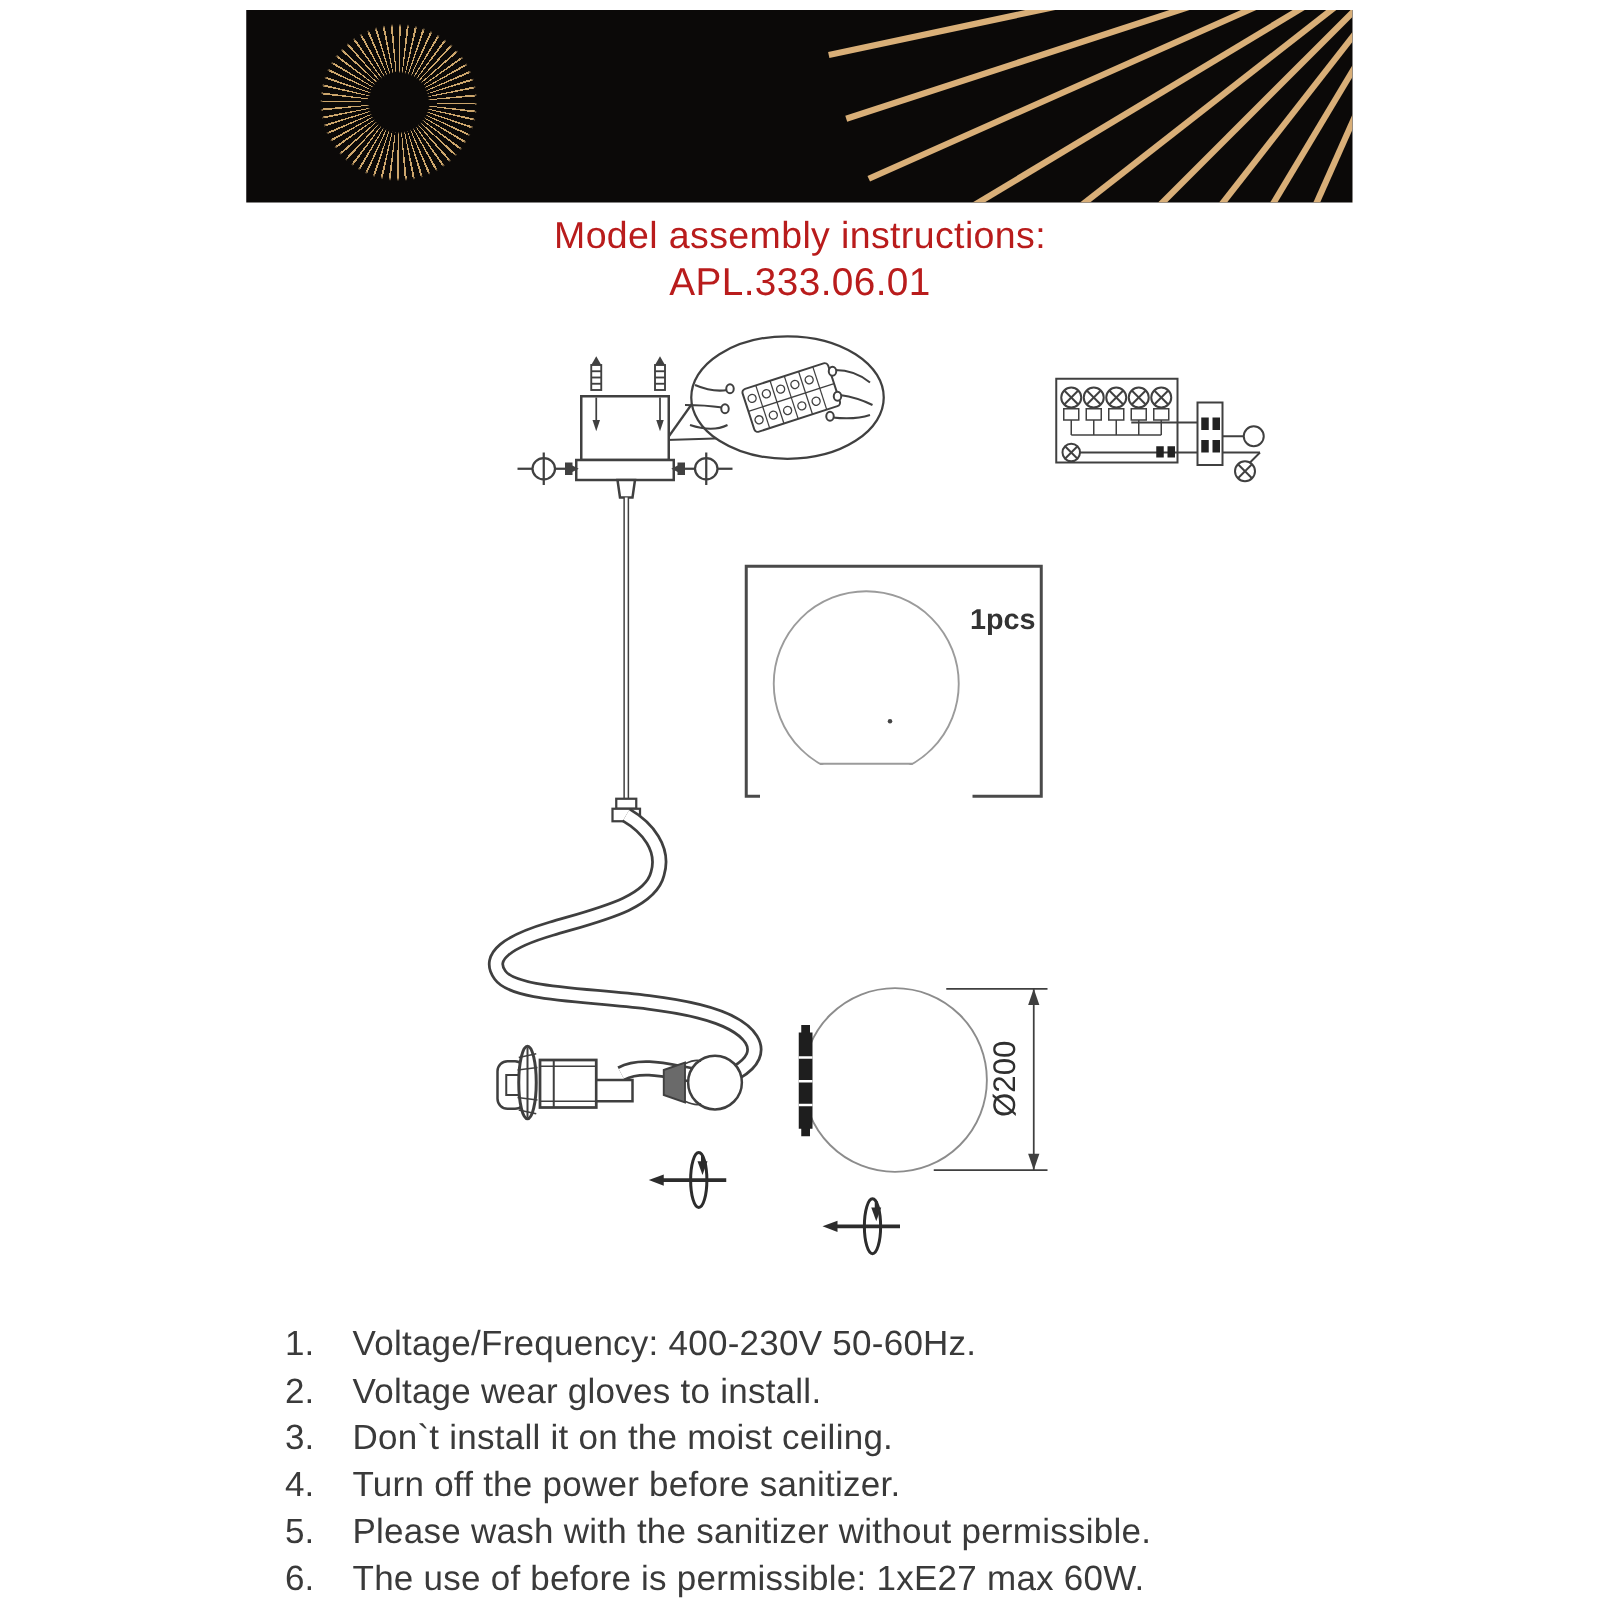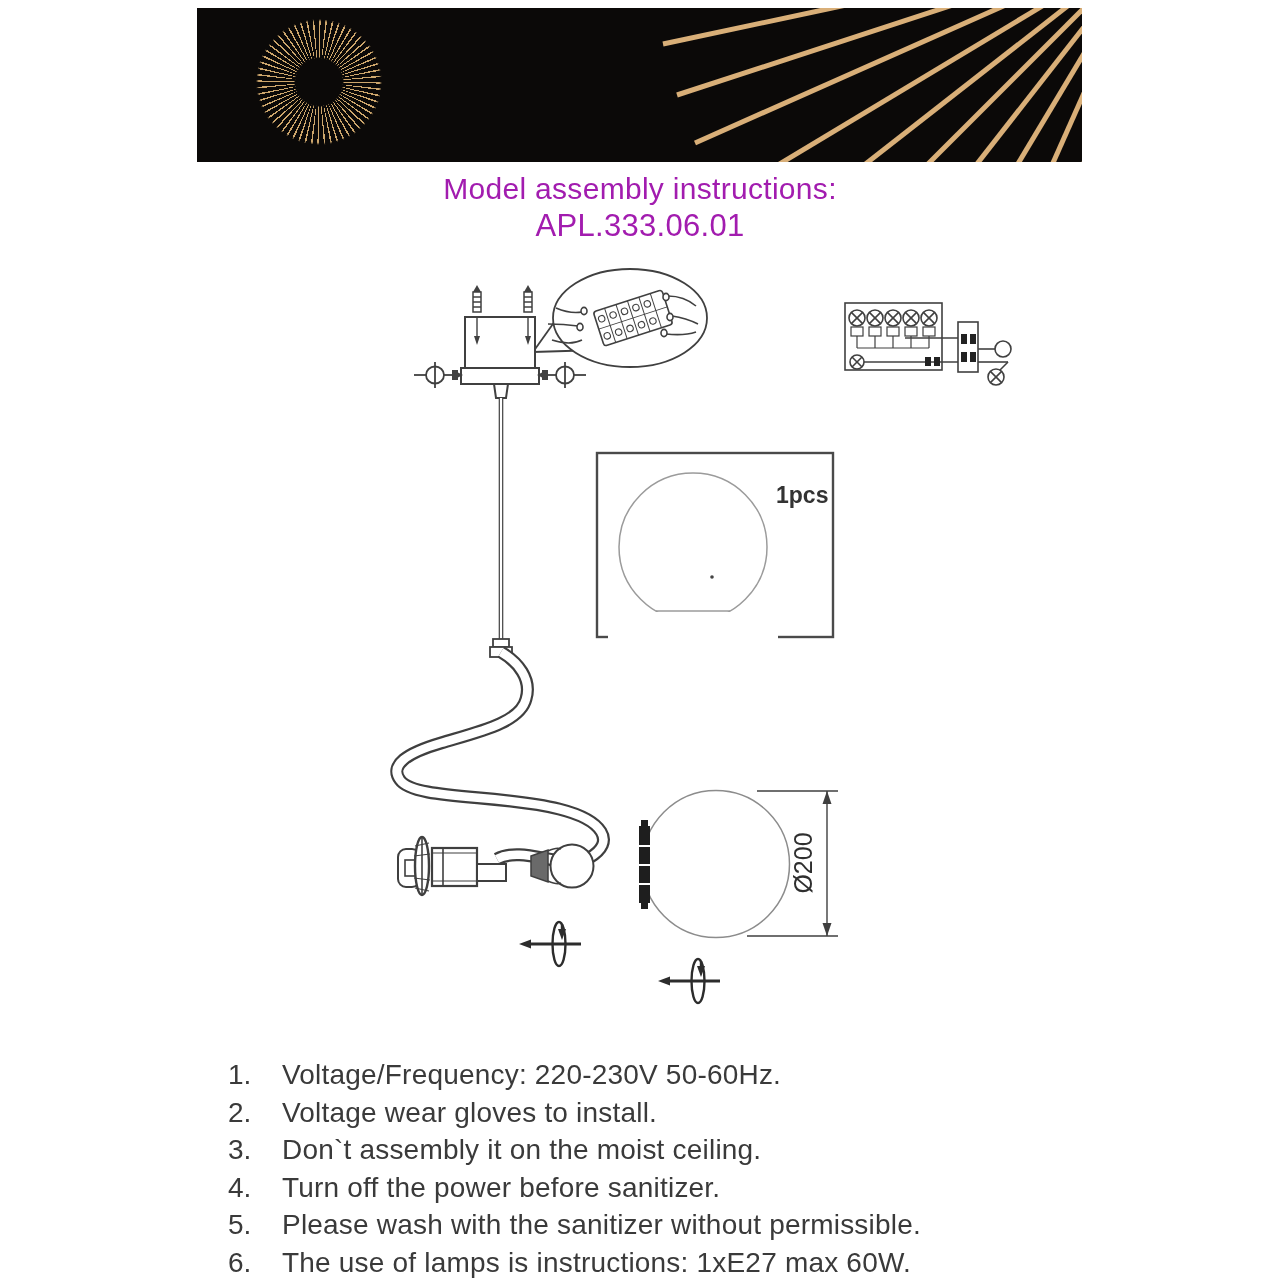--- a/index.html
+++ b/index.html
@@ -18,21 +18,21 @@
     -webkit-mask:radial-gradient(circle closest-side,transparent 0 35%,#000 38% 90%,transparent 94%);
             mask:radial-gradient(circle closest-side,transparent 0 35%,#000 38% 90%,transparent 94%);
   }
   .brand{
     position:absolute;left:228px;top:36px;
     font-size:60px;font-weight:300;letter-spacing:6px;color:var(--gold);
   }
   .rays{position:absolute;left:0;top:0;}
   .title-line1,.title-line2{
     position:absolute;left:0;width:100%;text-align:center;
-    color:#a21caf;font-weight:500;letter-spacing:.3px;
+    color:#b91c1c;font-weight:500;letter-spacing:.3px;
   }
   .title-line1{top:172px;font-size:30px;}
   .title-line2{top:208px;font-size:31px;}
   .diagram{position:absolute;left:0;top:0;}
   .instructions{position:absolute;left:228px;top:1056px;margin:0;padding:0;list-style:none;width:830px;}
   .ins{display:flex;font-size:28px;line-height:37.5px;color:var(--ink);font-weight:500;}
   .ins .num{width:54px;flex:0 0 54px;}
   .ins .txt{flex:1;letter-spacing:.2px;}
 </style>
 </head>
@@ -271,35 +271,35 @@
     <line x1="668" y1="981" x2="720" y2="981" stroke-width="3"></line>
     <polygon points="658,981 670,976.5 670,985.5" fill="#2c2c2c" stroke="none"></polygon>
     <line x1="701" y1="961" x2="701" y2="969" stroke-width="2.4"></line>
     <polygon points="701,977 697,966 705,966" fill="#2c2c2c" stroke="none"></polygon>
   </g>
 </svg>
 
 <ol class="instructions">
   <li class="ins">
     <span class="num">1.</span>
-    <span class="txt">Voltage/Frequency: 220-230V 50-60Hz.</span>
+    <span class="txt">Voltage/Frequency: 400-230V 50-60Hz.</span>
   </li>
   <li class="ins">
     <span class="num">2.</span>
     <span class="txt">Voltage wear gloves to install.</span>
   </li>
   <li class="ins">
     <span class="num">3.</span>
-    <span class="txt">Don`t assembly it on the moist ceiling.</span>
+    <span class="txt">Don`t install it on the moist ceiling.</span>
   </li>
   <li class="ins">
     <span class="num">4.</span>
     <span class="txt">Turn off the power before sanitizer.</span>
   </li>
   <li class="ins">
     <span class="num">5.</span>
     <span class="txt">Please wash with the sanitizer without permissible.</span>
   </li>
   <li class="ins">
     <span class="num">6.</span>
-    <span class="txt">The use of lamps is instructions: 1xE27 max 60W.</span>
+    <span class="txt">The use of before is permissible: 1xE27 max 60W.</span>
   </li>
 </ol>
 
 </body></html>

